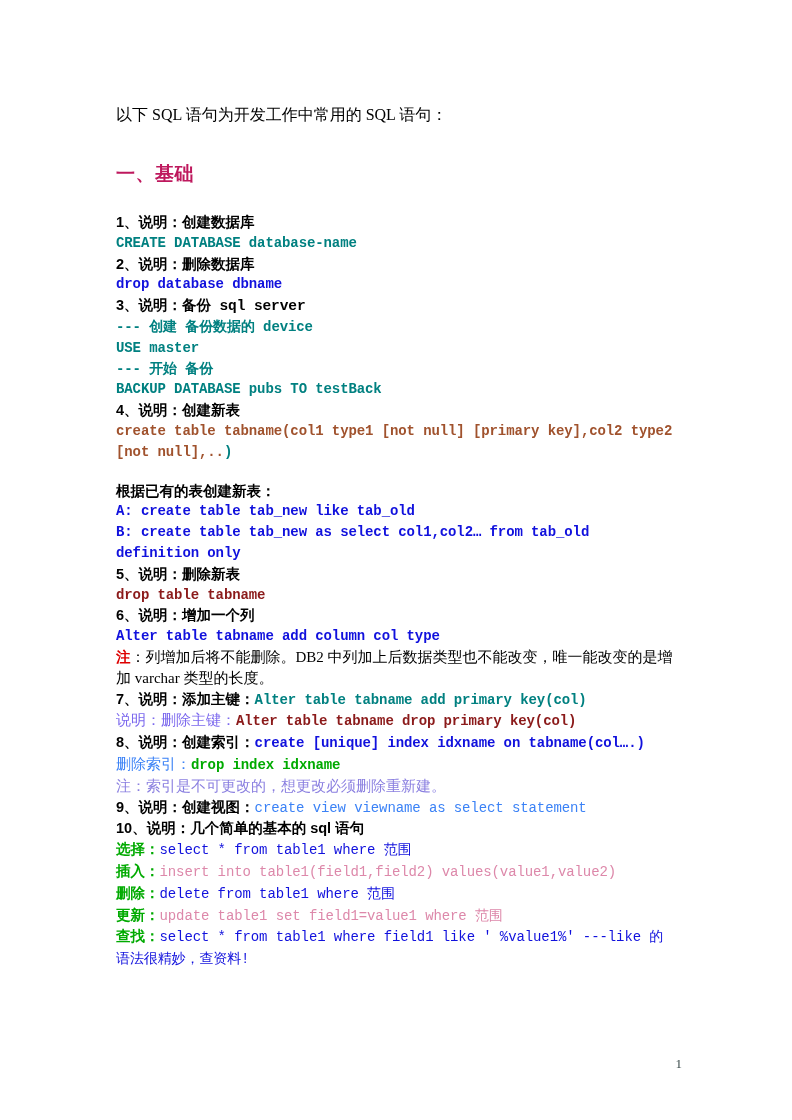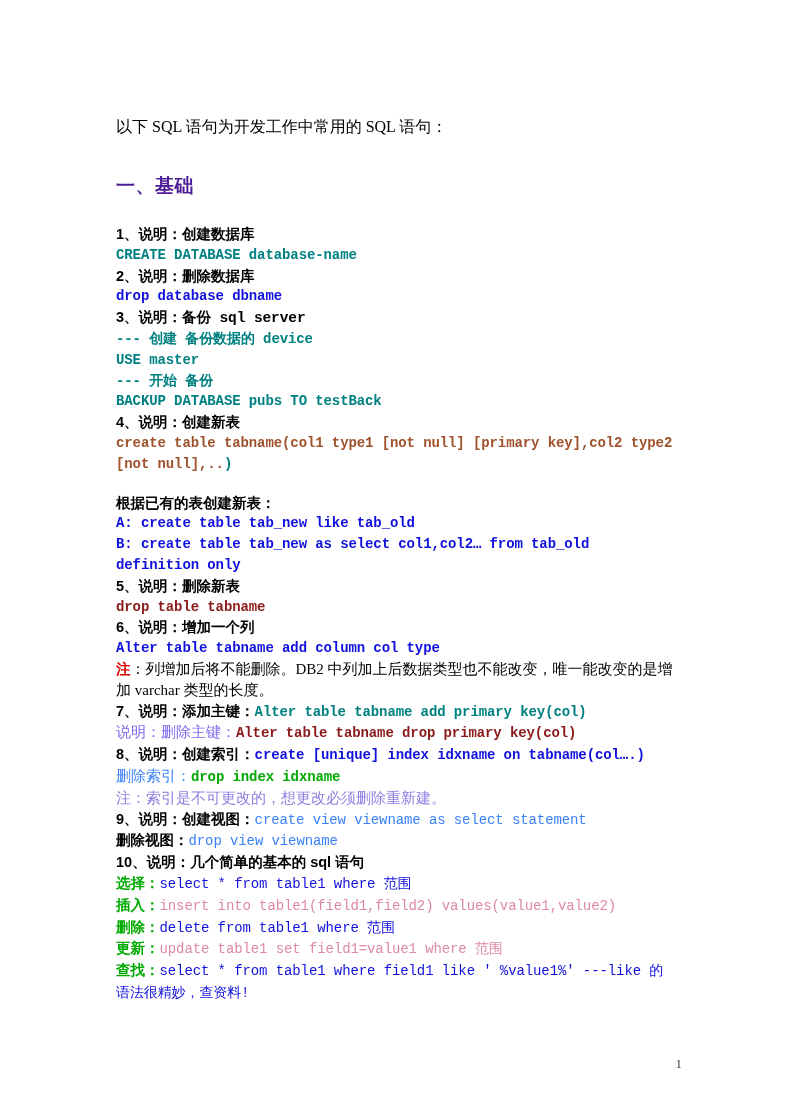--- a/index.html
+++ b/index.html
@@ -13,21 +13,21 @@
   .page {
     position: relative;
     width: 792px;
     height: 1120px;
     background: #ffffff;
     overflow: hidden;
   }
   .content {
     position: absolute;
     left: 116px;
-    top: 116px;
+    top: 104px;
     width: 560px;
   }
 
   
   .line {
     margin: 0;
     padding: 0;
     line-height: 20.8px;
     font-size: 15px;
     white-space: normal;
@@ -37,21 +37,21 @@
     font-family: "Liberation Serif", "DejaVu Serif", serif;
     font-size: 16px;
     color: #000000;
     line-height: 22px;
     margin-bottom: 36px;
   }
   .h1 {
     font-family: "Liberation Sans", "DejaVu Sans", sans-serif;
     font-size: 19px;
     font-weight: bold;
-    color: #4c1d95;
+    color: #be185d;
     line-height: 24px;
     margin-bottom: 26px;
     letter-spacing: 0.5px;
   }
 
   
   .hdr {
     font-family: "Liberation Sans", "DejaVu Sans", sans-serif;
     font-weight: bold;
     font-size: 14.5px;
@@ -154,21 +154,20 @@
     <div class="line"><span class="hdr c-red">注</span><span class="note-body">：</span><span class="note-body note-underline">列增加后将不能删除。DB2 中列加上后数据类型也不能改变，唯一能改变的是增加 varchar 类型的长度。</span></div>
 
     <div class="line"><span class="hdr">7、说明：添加主键：</span><span class="code c-teal">Alter table tabname add primary key(col)</span></div>
     <div class="line"><span class="cjk c-purple">说明：</span><span class="cjk c-purple">删除主键：</span><span class="code c-darkred">Alter table tabname drop primary key(col)</span></div>
 
     <div class="line"><span class="hdr">8、说明：创建索引：</span><span class="code c-blue">create [unique] index idxname on tabname(col….)</span></div>
     <div class="line"><span class="cjk c-seagrn">删除索引：</span><span class="code c-green">drop index idxname</span></div>
     <div class="line cjk c-violet">注：索引是不可更改的，想更改必须删除重新建。</div>
 
     <div class="line"><span class="hdr">9、说明：创建视图：</span><span class="code thin c-ltgreen">create view viewname as select statement</span></div>
-    <div class="line"><span class="hdr">删除视图：</span><span class="code thin c-ltgreen">drop view viewname</span></div>
 
     <div class="line hdr">10、说明：几个简单的基本的 sql 语句</div>
     <div class="line"><span class="hdr c-green">选择：</span><span class="code thin c-blue">select * from table1 where 范围</span></div>
     <div class="line"><span class="hdr c-green">插入：</span><span class="code thin c-pink">insert into table1(field1,field2) values(value1,value2)</span></div>
     <div class="line"><span class="hdr c-green">删除：</span><span class="code thin c-blue">delete from table1 where 范围</span></div>
     <div class="line"><span class="hdr c-green">更新：</span><span class="code thin c-pink">update table1 set field1=value1 where 范围</span></div>
     <div class="line"><span class="hdr c-green">查找：</span><span class="code thin c-blue">select * from table1 where field1 like ' %value1%'  ---like 的语法很精妙，查资料!</span></div>
 
   </div>
 

